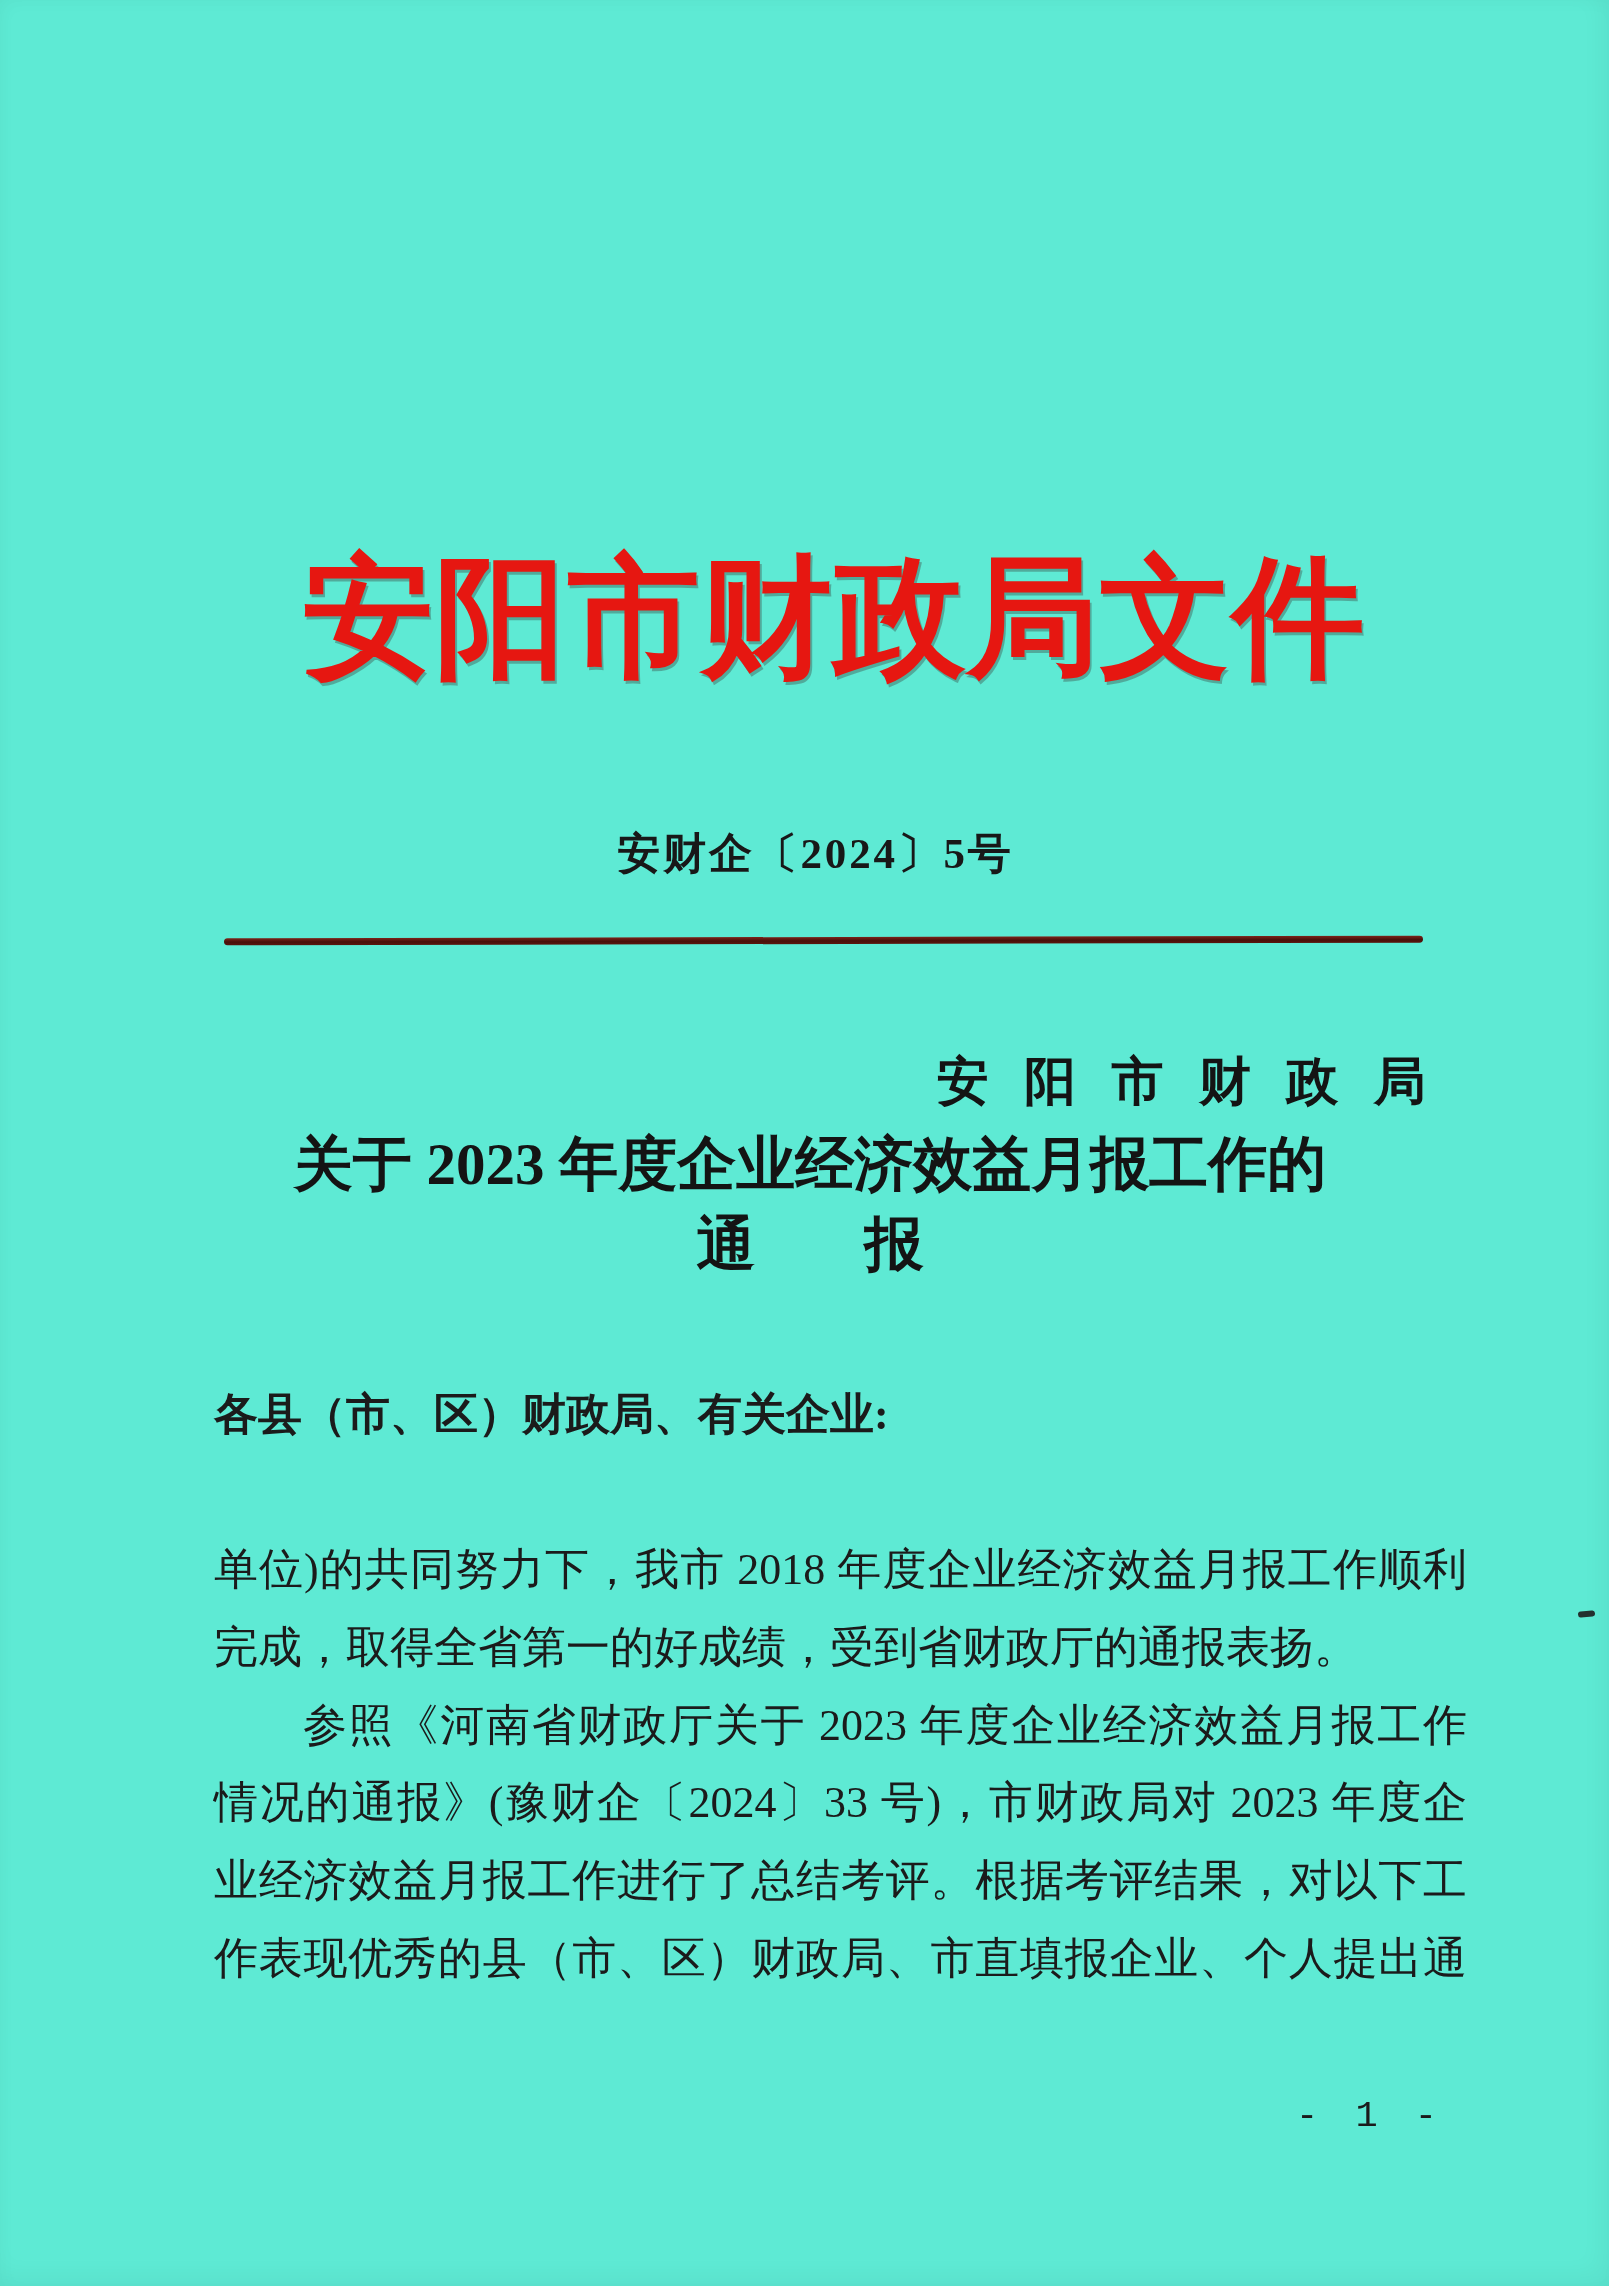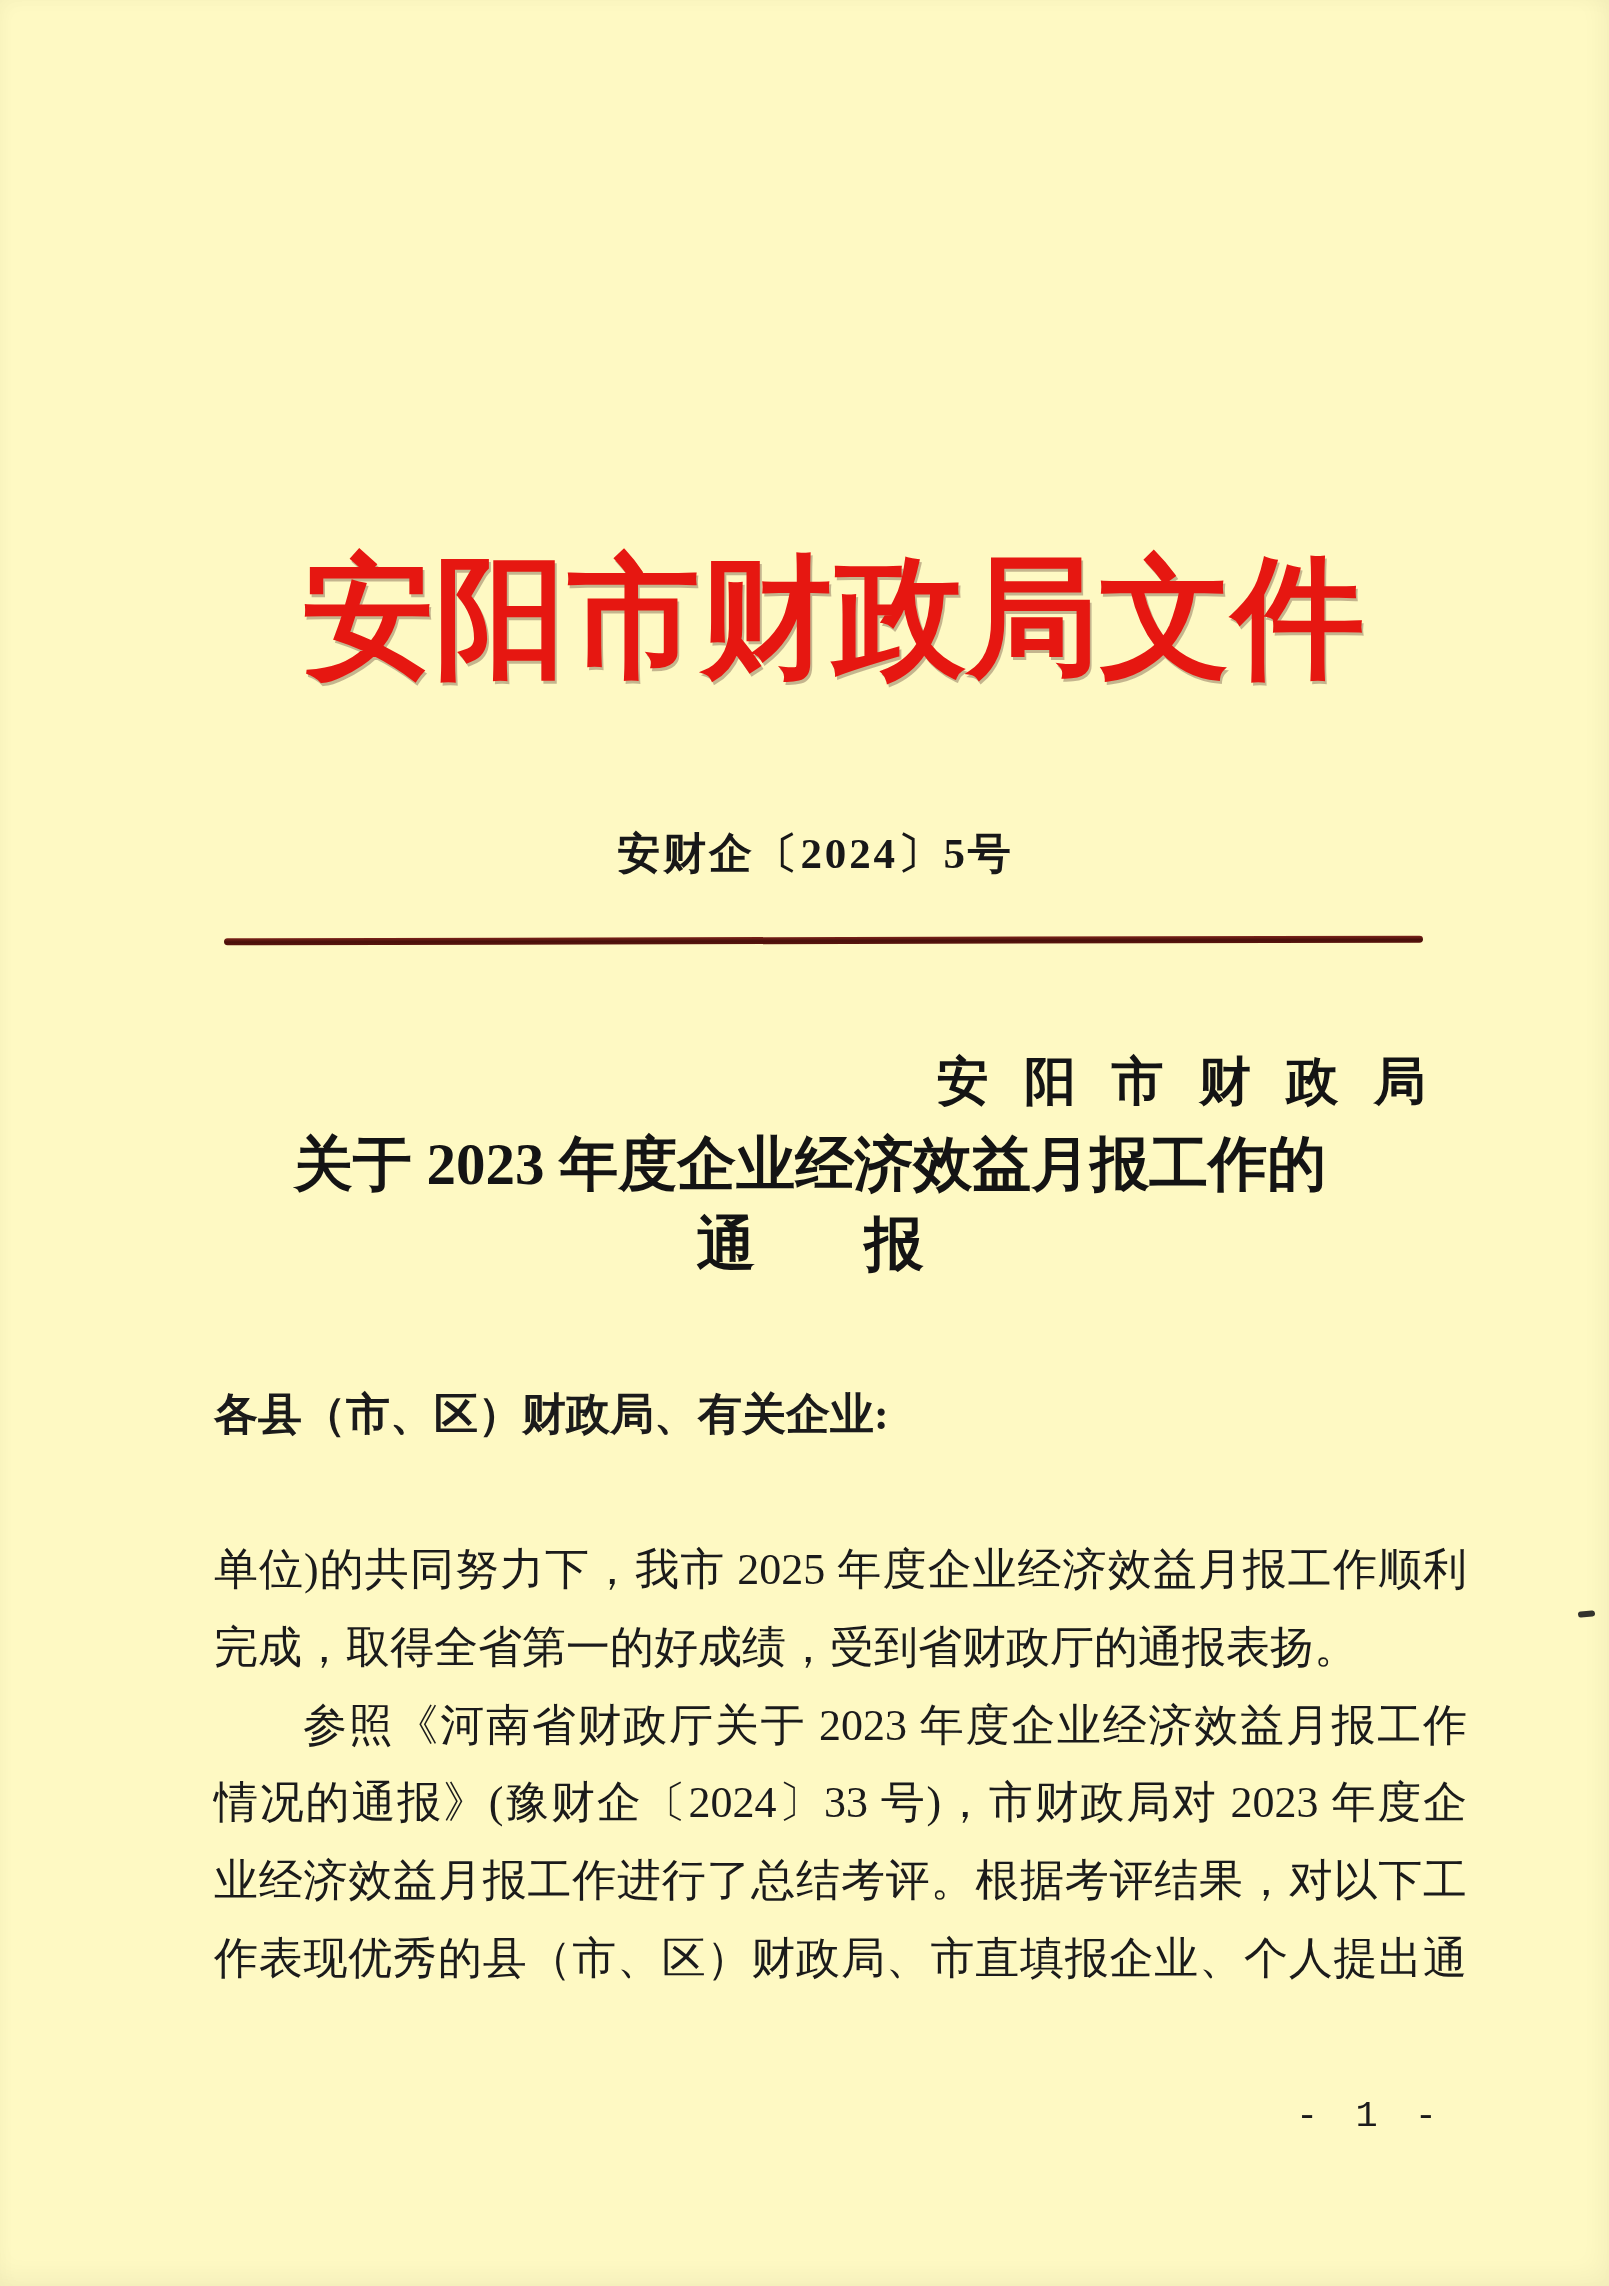--- a/index.html
+++ b/index.html
@@ -10,21 +10,21 @@
     width: 1610px;
     height: 2286px;
     background: #ffffff;
     font-family: "Liberation Serif", "DejaVu Serif", serif;
     overflow: hidden;
   }
   .page {
     position: relative;
     width: 1610px;
     height: 2286px;
-    background: #fef9c3;
+    background: #5eead4;
     box-shadow: inset -7.5px -9.4px 24px rgba(0,0,0,0.045), inset 3.7px 3.7px 17px rgba(0,0,0,0.02);
   }
 
   
   .letterhead-title {
     position: absolute;
     top: 545px;
     left: 187px;
     width: 1293px;
     text-align: center;
@@ -173,21 +173,21 @@
   <div class="title-subject">关于 2023 年度企业经济效益月报工作的</div>
 
   <div class="title-type">
     <span>通</span>
     <span>报</span>
   </div>
 
   <div class="body-line ln0">各县（市、区）财政局、有关企业:</div>
 
 
-  <div class="body-line ln2 full">单位)的共同努力下，我市 2025 年度企业经济效益月报工作顺利</div>
+  <div class="body-line ln2 full">单位)的共同努力下，我市 2018 年度企业经济效益月报工作顺利</div>
 
   <div class="body-line ln3">完成，取得全省第一的好成绩，受到省财政厅的通报表扬。</div>
 
   <div class="body-line ln4 indent full">参照《河南省财政厅关于 2023 年度企业经济效益月报工作</div>
 
   <div class="body-line ln5 full">情况的通报》(豫财企〔2024〕33 号)，市财政局对 2023 年度企</div>
 
   <div class="body-line ln7 full">作表现优秀的县（市、区）财政局、市直填报企业、个人提出通</div>
 
   <div class="body-line ln6 full">业经济效益月报工作进行了总结考评。根据考评结果，对以下工</div>

